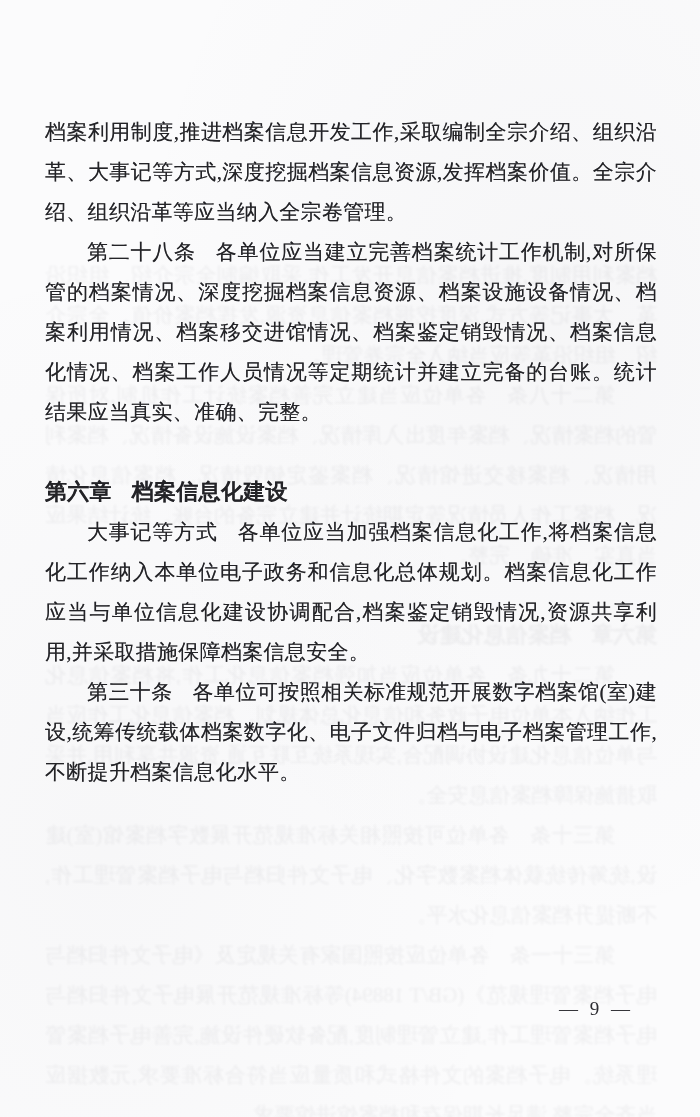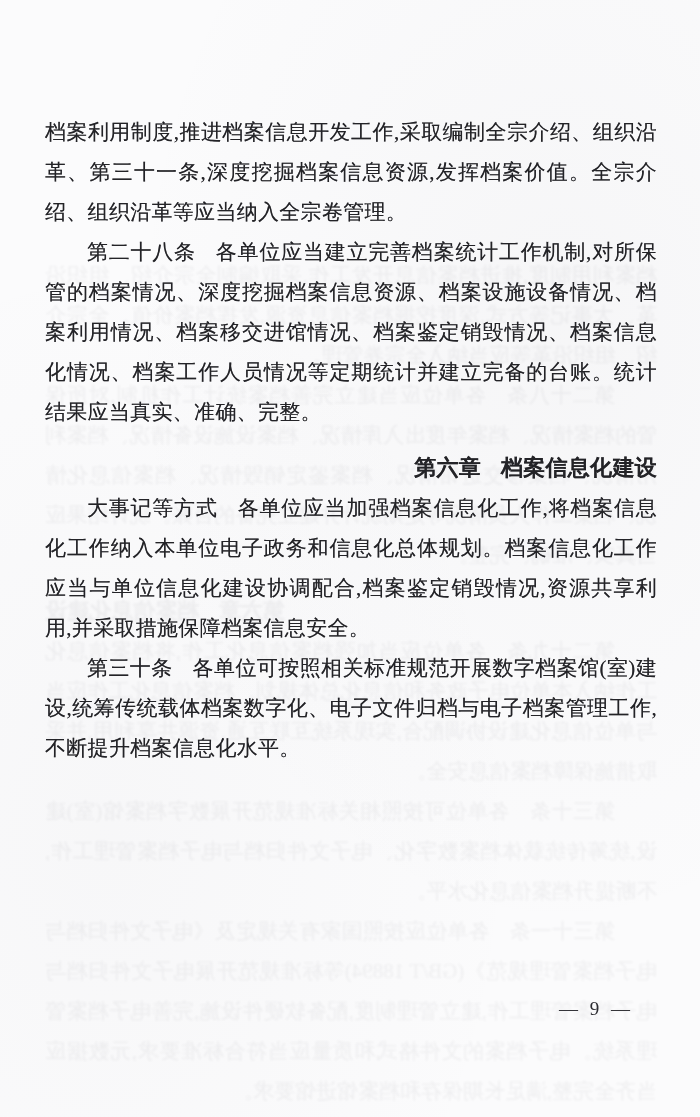--- a/index.html
+++ b/index.html
@@ -51,25 +51,25 @@
     text-shadow: 0 0 0.4px rgba(30,30,35,0.55);
   }
   .indent {
     text-indent: 2em;
   }
   .article-head {
     font-weight: 400;
     margin-right: 0.95em;
   }
   .chapter {
-    margin: 16px 0 0 0;
+    margin: 40px 0 0 0;
     font-size: 22px;
     line-height: 40px;
     font-weight: 700;
-    text-align: right;
+    text-align: left;
     text-indent: 0;
     text-shadow: 0 0 0.4px rgba(30,30,35,0.6);
   }
   .chapter-num {
     margin-right: 0.9em;
   }
   .page-number {
     position: absolute;
     top: 996px;
     right: 70px;
@@ -95,21 +95,21 @@
     <p class="para indent"><span class="article-head">第二十九条</span><span>各单位应当加强档案信息化工作,将档案信息化工作纳入本单位电子政务和信息化总体规划。档案信息化工作应当与单位信息化建设协调配合,实现系统互联互通,资源共享利用,并采取措施保障档案信息安全。</span></p>
 
     <p class="para indent"><span class="article-head">第三十条</span><span>各单位可按照相关标准规范开展数字档案馆(室)建设,统筹传统载体档案数字化、电子文件归档与电子档案管理工作,不断提升档案信息化水平。</span></p>
 
     <p class="para indent"><span class="article-head">第三十一条</span><span>各单位应按照国家有关规定及《电子文件归档与电子档案管理规范》(GB/T 18894)等标准规范开展电子文件归档与电子档案管理工作,建立管理制度,配备软硬件设施,完善电子档案管理系统。电子档案的文件格式和质量应当符合标准要求,元数据应当齐全完整,满足长期保存和档案馆进馆要求。</span></p>
 
   </div>
 
   <div id="content" class="content">
 
-    <p class="para">档案利用制度,推进档案信息开发工作,采取编制全宗介绍、组织沿革、第三十一条,深度挖掘档案信息资源,发挥档案价值。全宗介绍、组织沿革等应当纳入全宗卷管理。</p>
+    <p class="para">档案利用制度,推进档案信息开发工作,采取编制全宗介绍、组织沿革、大事记等方式,深度挖掘档案信息资源,发挥档案价值。全宗介绍、组织沿革等应当纳入全宗卷管理。</p>
 
     <p class="para indent"><span class="article-head">第二十八条</span><span>各单位应当建立完善档案统计工作机制,对所保管的档案情况、深度挖掘档案信息资源、档案设施设备情况、档案利用情况、档案移交进馆情况、档案鉴定销毁情况、档案信息化情况、档案工作人员情况等定期统计并建立完备的台账。统计结果应当真实、准确、完整。</span></p>
 
     <h2 class="chapter"><span class="chapter-num">第六章</span><span>档案信息化建设</span></h2>
 
     <p class="para indent"><span class="article-head">大事记等方式</span><span>各单位应当加强档案信息化工作,将档案信息化工作纳入本单位电子政务和信息化总体规划。档案信息化工作应当与单位信息化建设协调配合,档案鉴定销毁情况,资源共享利用,并采取措施保障档案信息安全。</span></p>
 
     <p class="para indent"><span class="article-head">第三十条</span><span>各单位可按照相关标准规范开展数字档案馆(室)建设,统筹传统载体档案数字化、电子文件归档与电子档案管理工作,不断提升档案信息化水平。</span></p>
 
 

